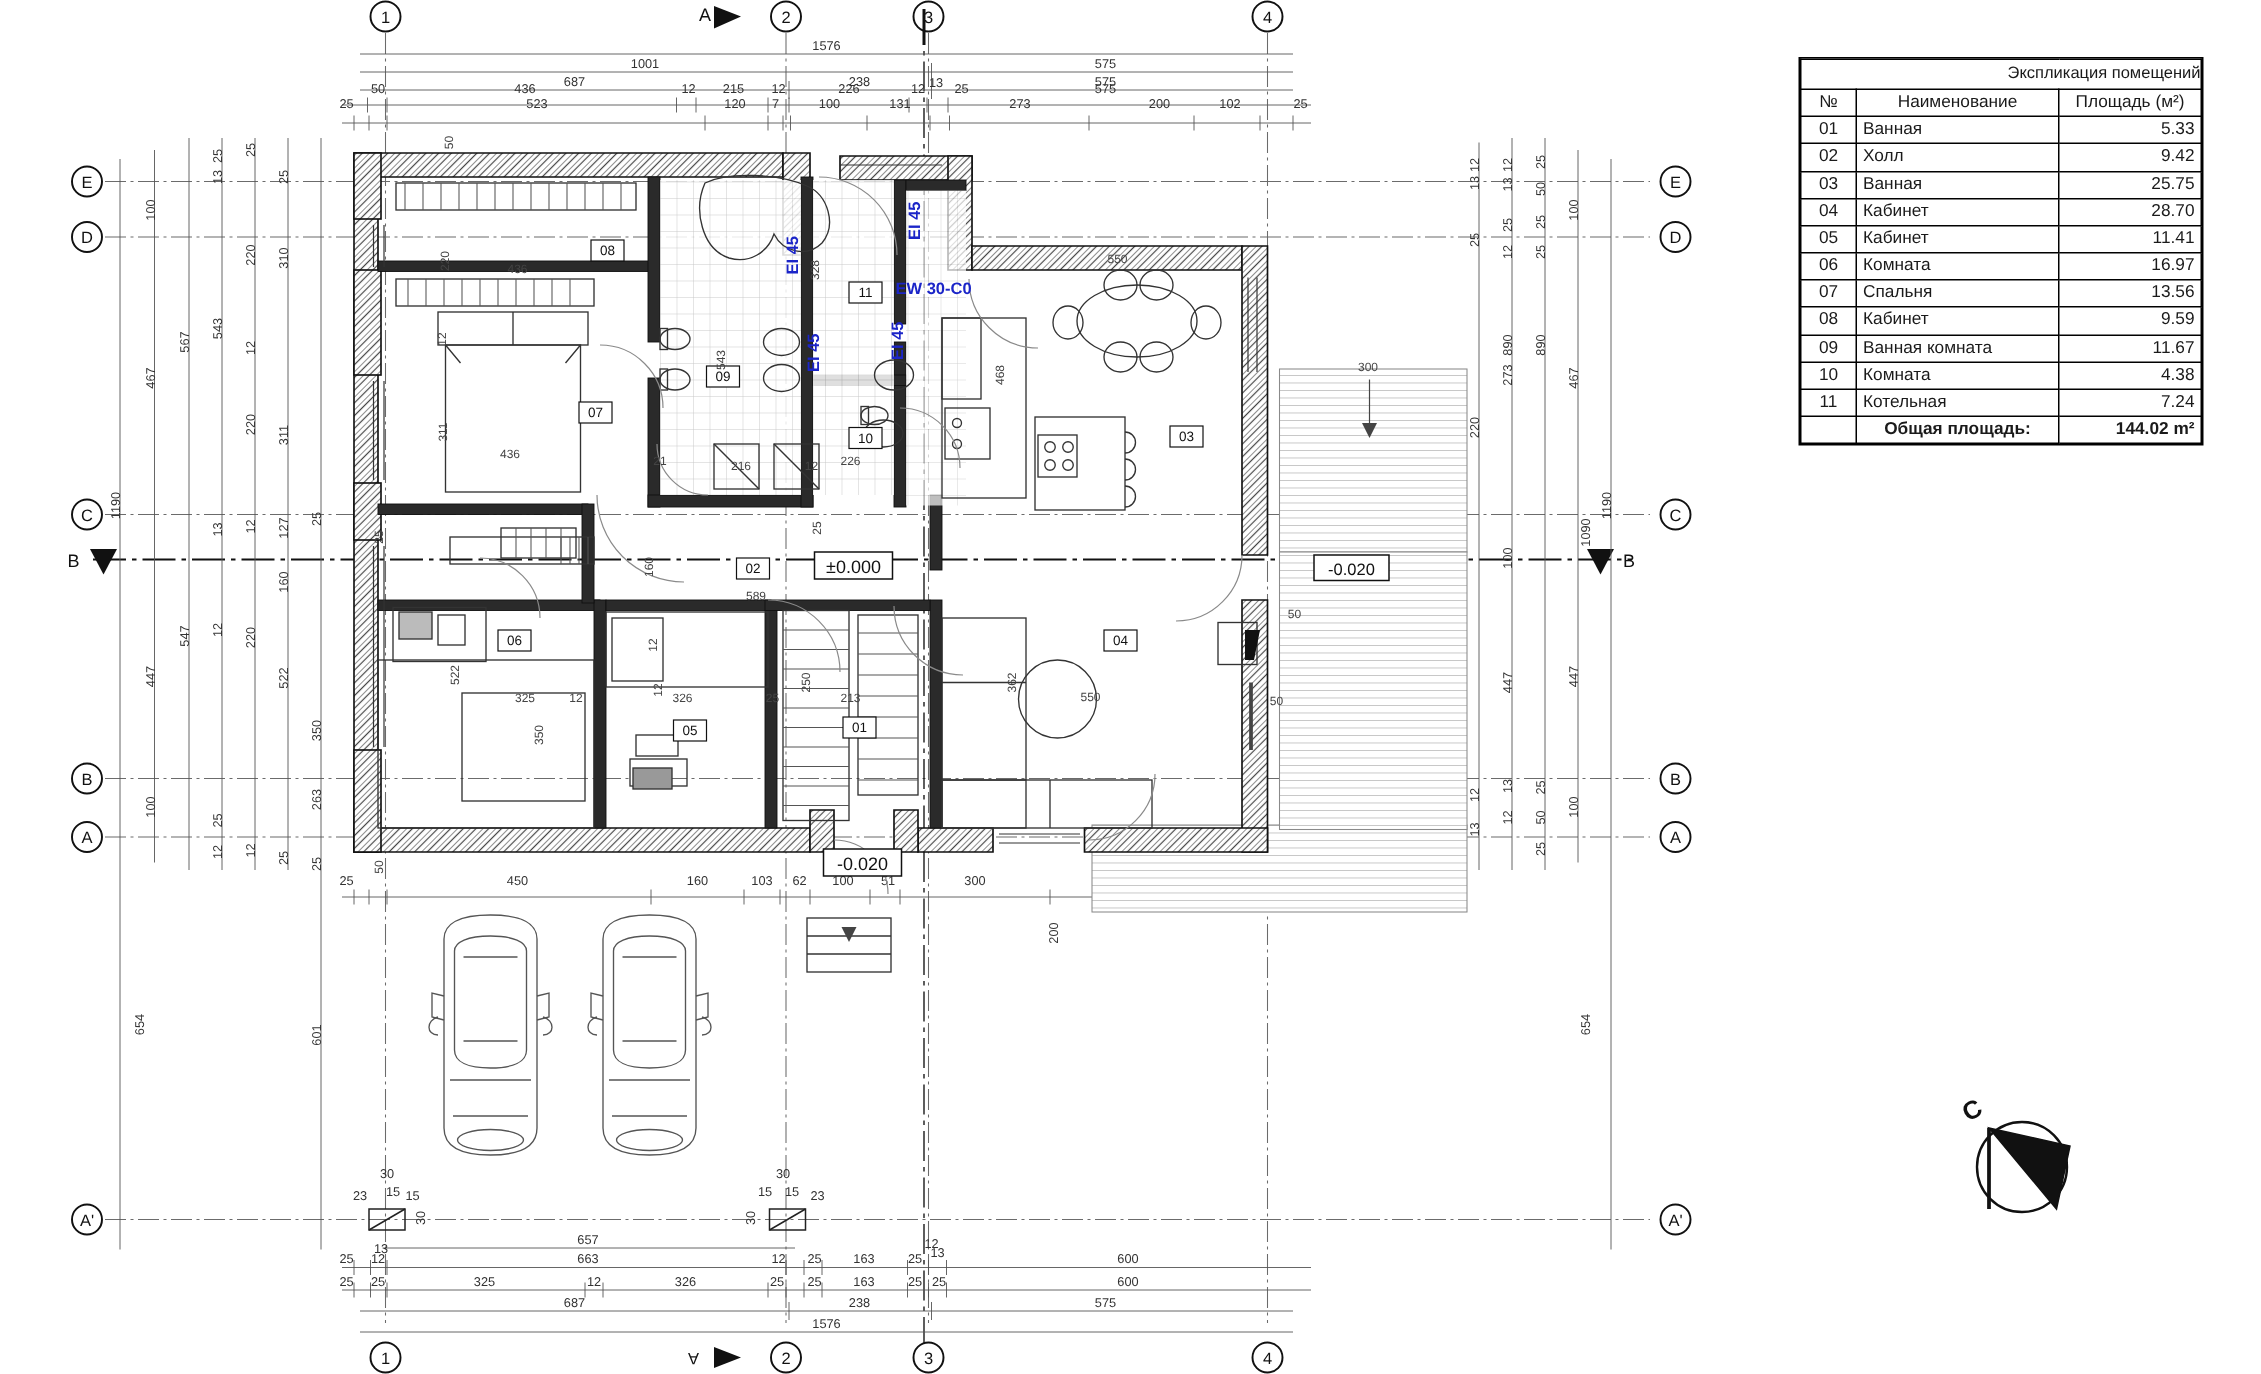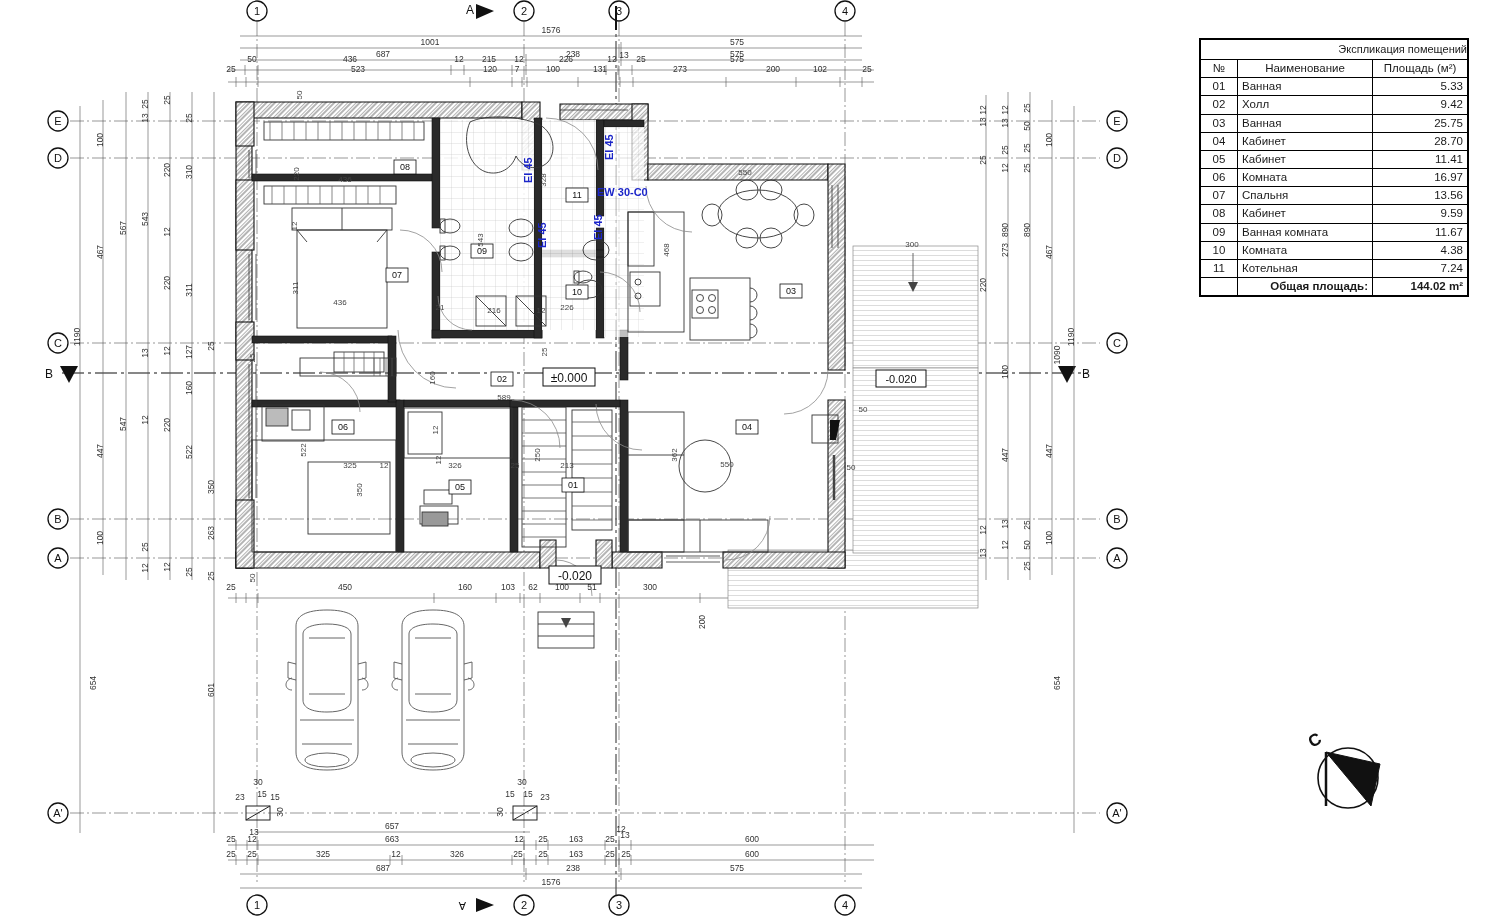--- a/index.html
+++ b/index.html
@@ -15,21 +15,21 @@
   #schedule table{border-collapse:collapse;width:100%;font-size:11.5px;}
   #schedule th,#schedule td{border:1px solid #000;padding:1px 4px;
             font-weight:normal;line-height:1.32;height:15px;}
   #schedule .t-title{text-align:right;font-size:11px;padding:2px 0;margin-top:12px;}
   #schedule .c-num{width:28px;text-align:center;}
   #schedule .c-name{text-align:left;margin-left:30px;}
   #schedule .c-area{width:86px;text-align:right;}
   #schedule .head td{text-align:center;}
   #schedule .head .c-name{text-align:center;}
   #schedule .total td{font-weight:bold;}
-  #schedule .total .lbl{text-align:right;}
+  #schedule .total .lbl{text-align:center;}
   #schedule .total .val{text-align:right;}
 </style>
 </head>
 <body>
 
 <div id="stage">
 
 <svg width="1507" height="916" viewBox="0 0 1507 916">
   <defs>
     <pattern id="wallhatch" width="6" height="6" patternUnits="userSpaceOnUse" patternTransform="rotate(45)">

